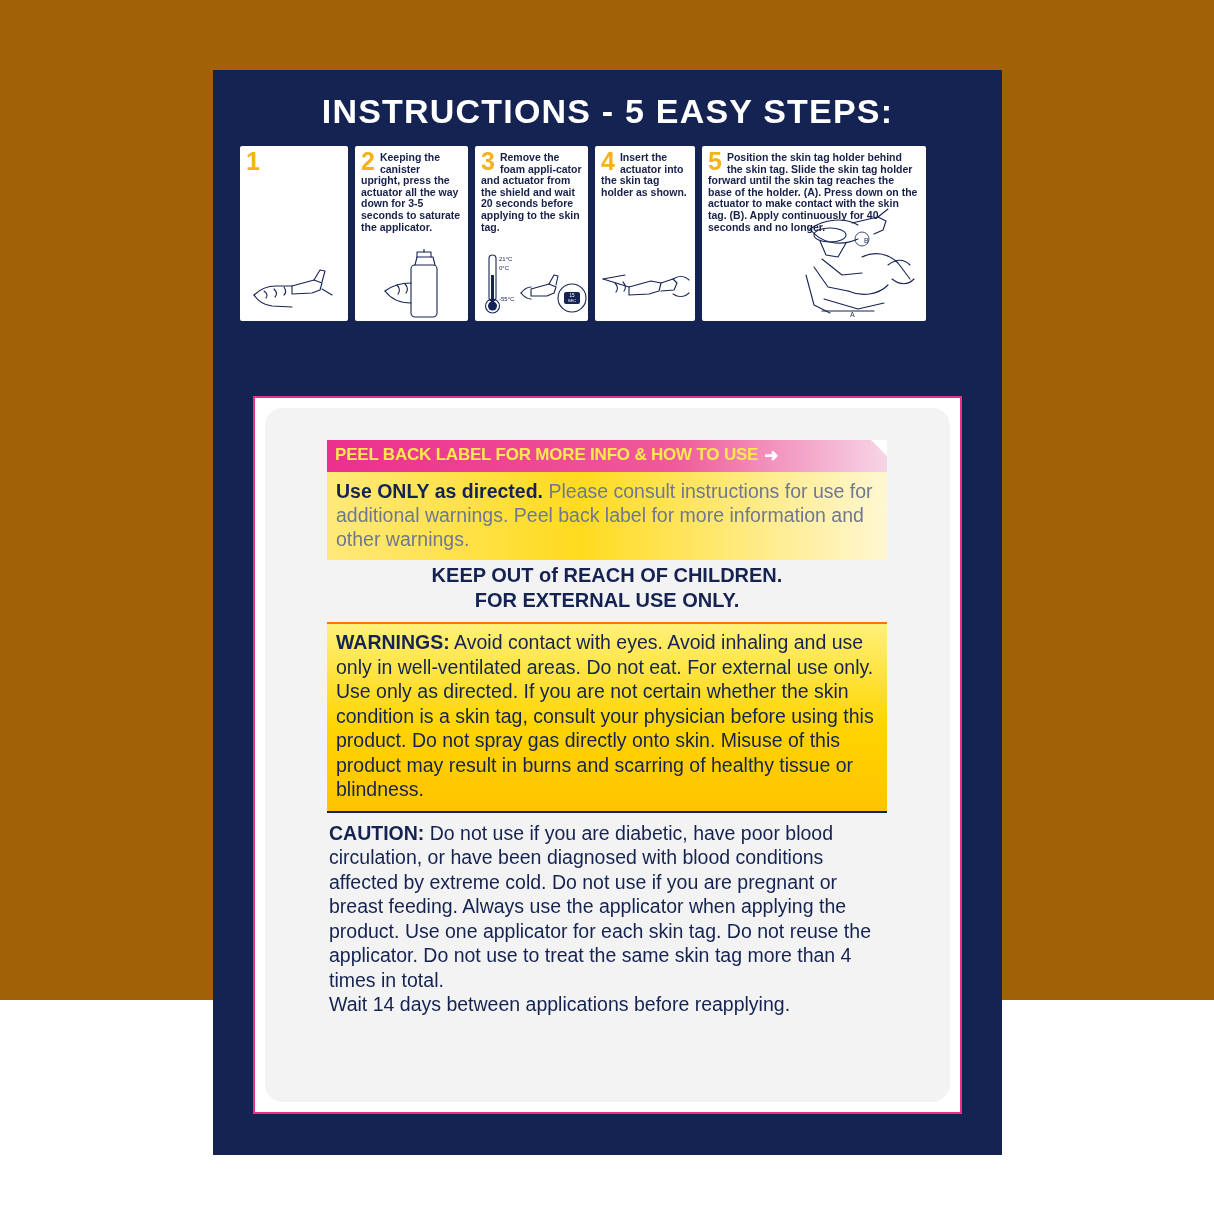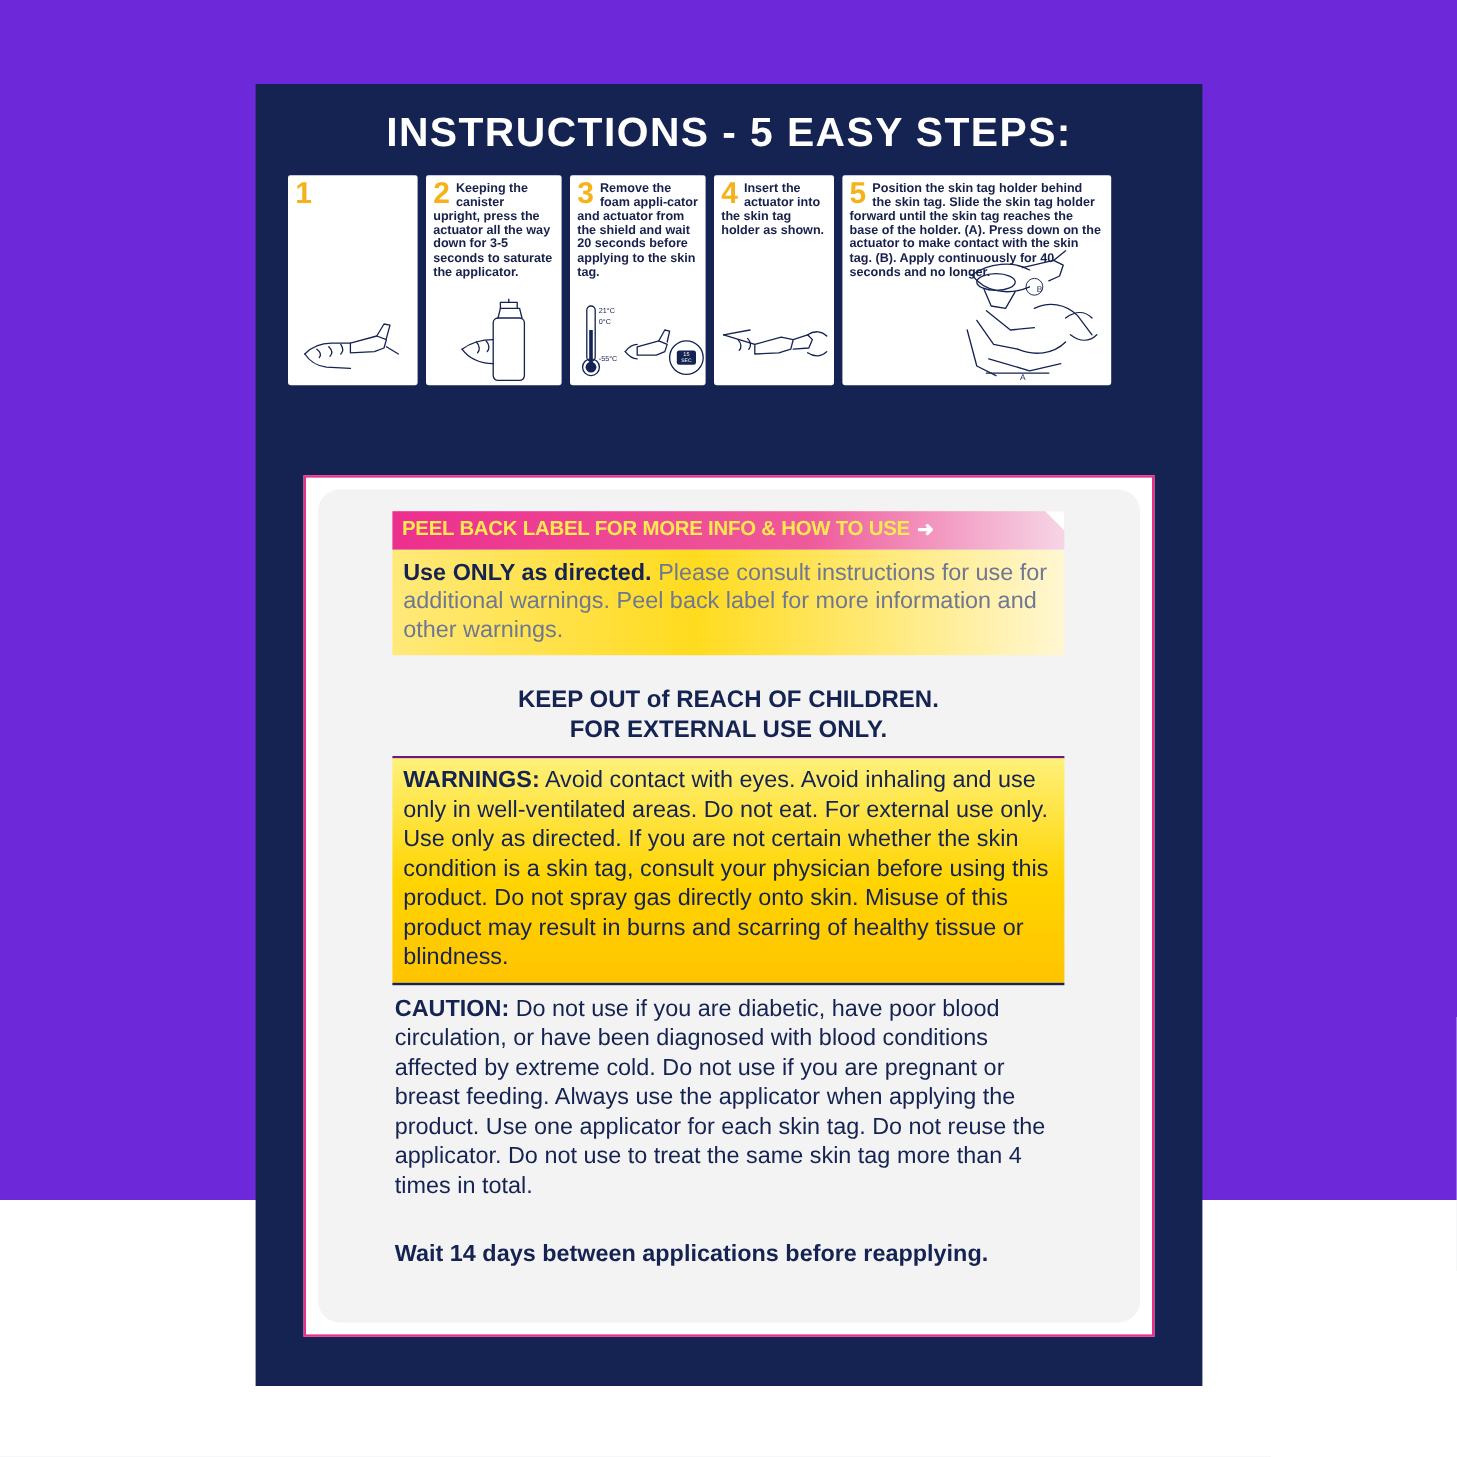--- a/index.html
+++ b/index.html
@@ -11,21 +11,21 @@
     width: 1214px;
     height: 1214px;
     font-family: "Liberation Sans", sans-serif;
     -webkit-font-smoothing: antialiased;
   }
 
   .page {
     position: relative;
     width: 1214px;
     height: 1000px;
-    background: #6d28d9;
+    background: #a16207;
   }
 
   
   .panel {
     position: absolute;
     left: 213px;
     top: 70px;
     width: 789px;
     height: 1085px;
     background: #152352;
@@ -109,21 +109,21 @@
     position: relative;
     width: 100%;
     height: 100%;
     background: #f3f3f3;
     border-radius: 18px;
     overflow: hidden;
   }
   .label-inner {
     position: absolute;
     left: 62px;
-    top: 18px;
+    top: 32px;
     width: 560px;
   }
 
   
   .peel {
     position: relative;
     background: linear-gradient(90deg, #ec2f8d 0%, #ef5a9a 62%, #f6d5e6 100%);
     color: #ffe94f;
     font-weight: bold;
     font-size: 17px;
@@ -160,43 +160,43 @@
   .use-only-strip {
     background: linear-gradient(90deg, #ffe97a 0%, #ffdb1e 45%, #fff7d2 100%);
   }
 
   .keep-out {
     text-align: center;
     color: #152352;
     font-weight: bold;
     font-size: 20px;
     line-height: 25px;
-    padding: 25px 0 9px 0;
-    border-bottom: 2px solid #701a75;
+    padding: 3px 0 9px 0;
+    border-bottom: 2px solid #f97316;
   }
 
   .warn-block {
     background: linear-gradient(180deg, #fff17a 0%, #ffd400 55%, #ffc400 100%);
     padding: 6px 9px 9px 9px;
     color: #152352;
     font-size: 19.5px;
     line-height: 24.5px;
     margin-top: 0;
   }
   .warn-block .lead { font-weight: bold; }
 
   .section {
     padding: 8px 2px 9px 2px;
     color: #152352;
     font-size: 19.5px;
     line-height: 24.5px;
     border-top: 2px solid #152352;
   }
   .section .lead { font-weight: bold; }
-  .section .strong { font-weight: bold; margin-top: 33px; }
+  .section .strong { font-weight: normal; }
 
   
   svg { display: block; }
   .ln { fill: none; stroke: #152352; stroke-width: 1.1; stroke-linecap: round; stroke-linejoin: round; }
   .ln2 { fill: none; stroke: #152352; stroke-width: 0.8; }
   .fillnavy { fill: #152352; }
 </style>
 </head>
 <body>
 

